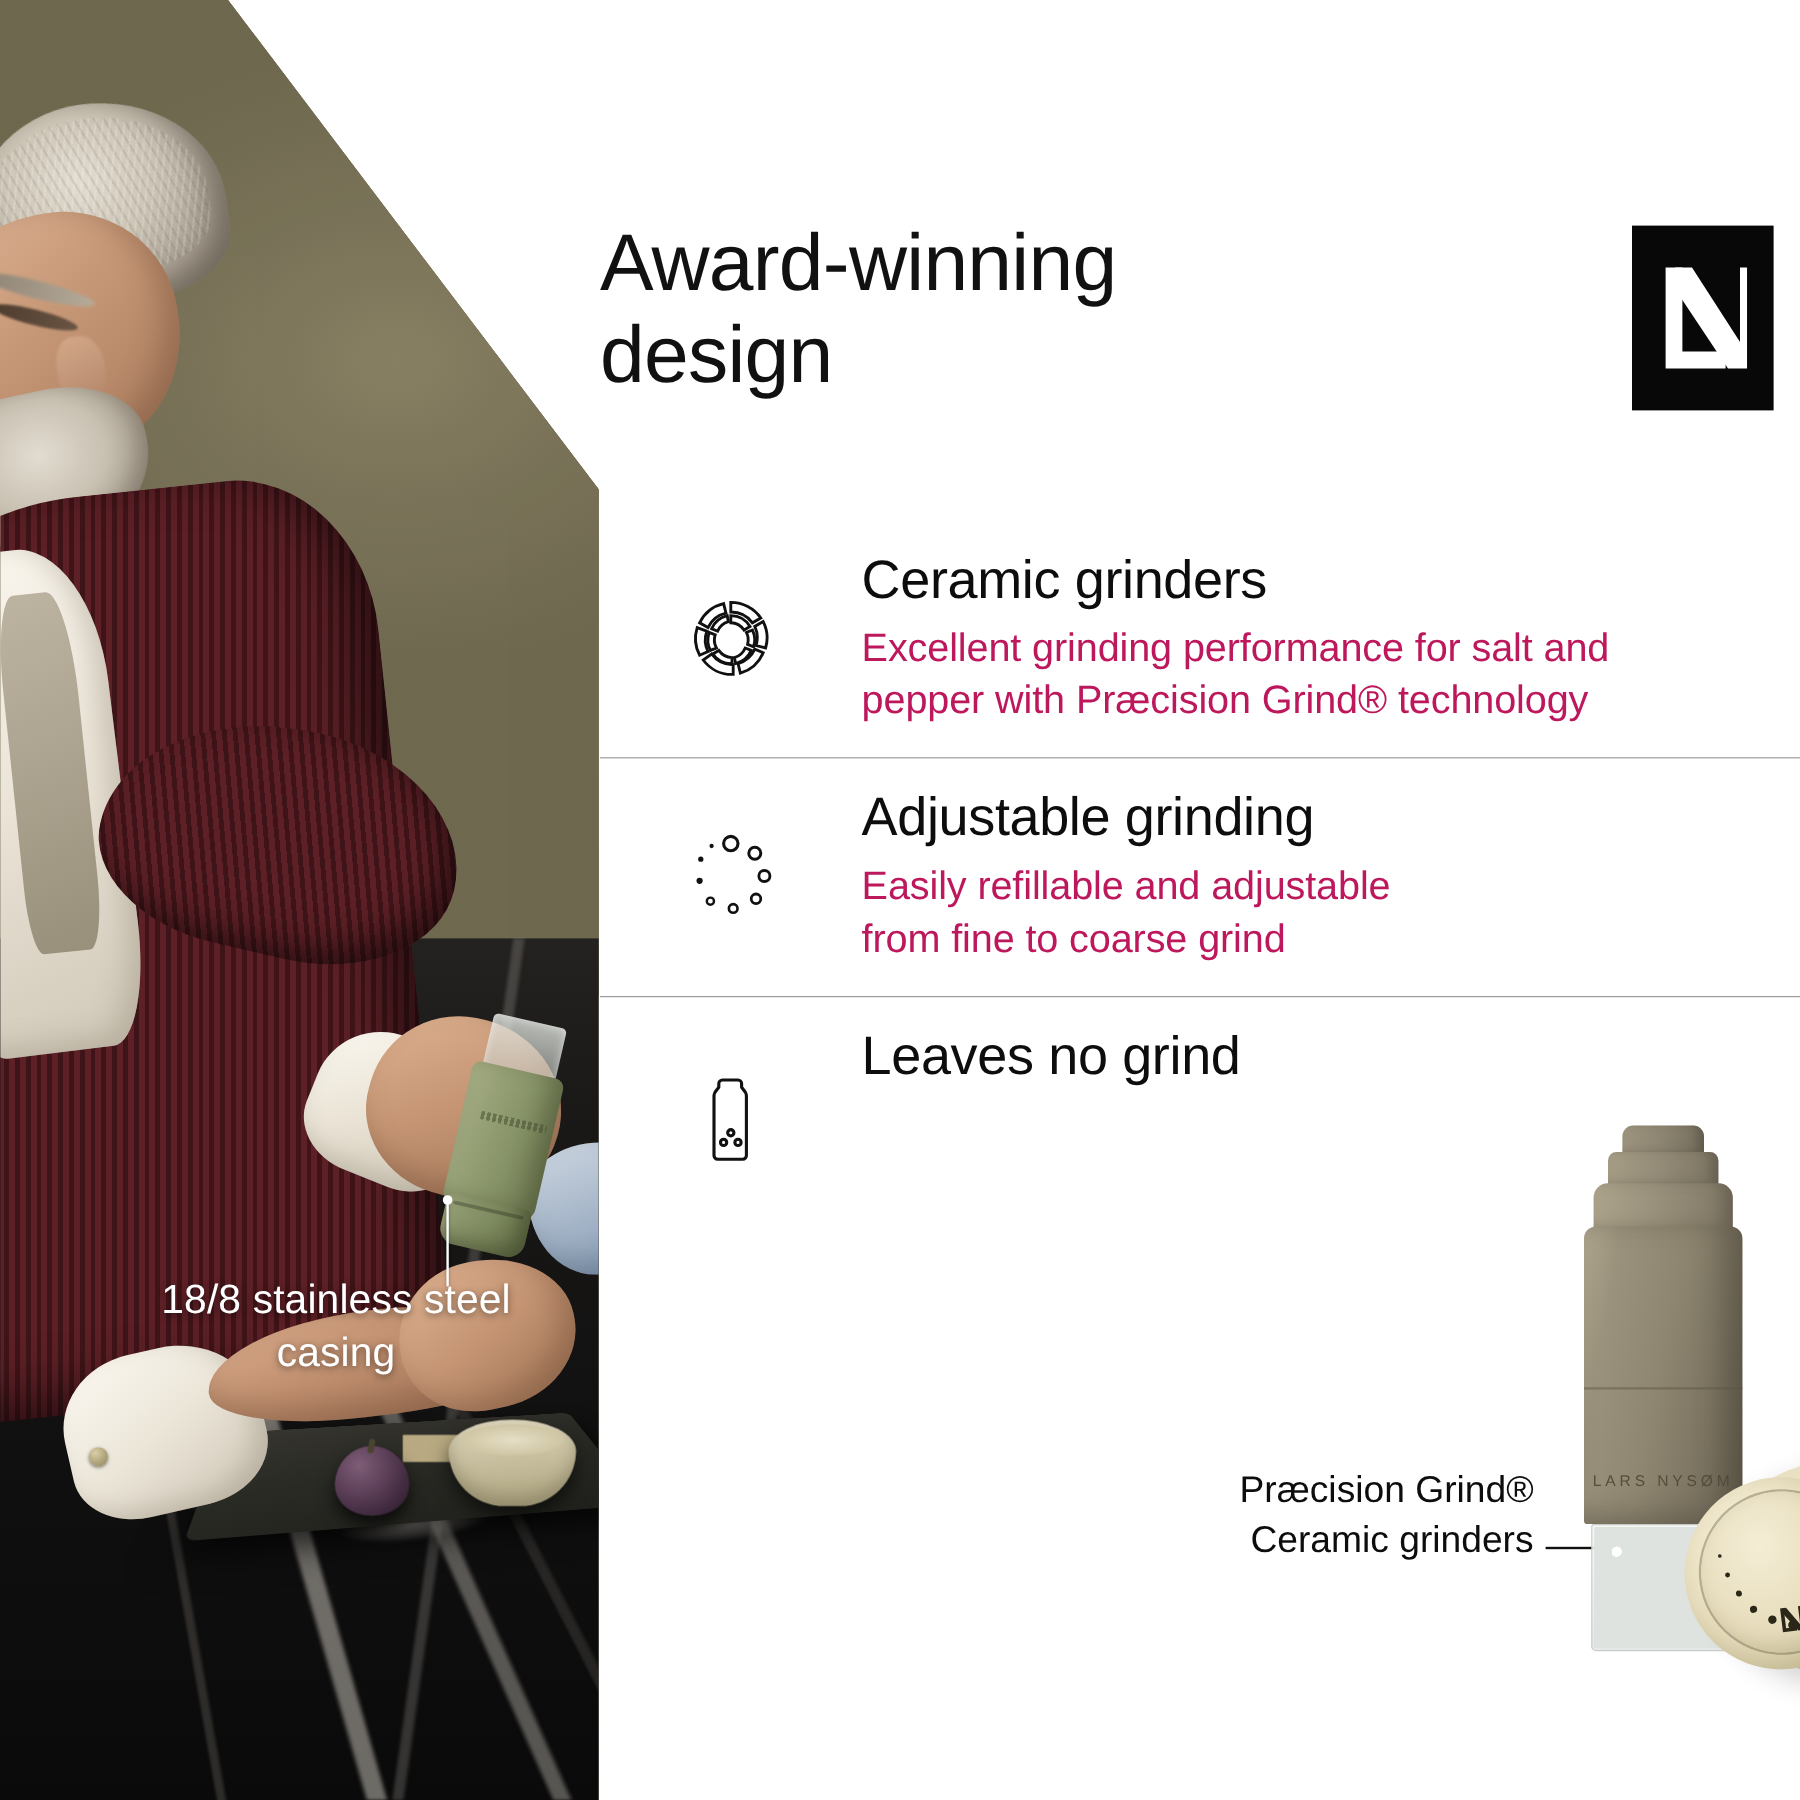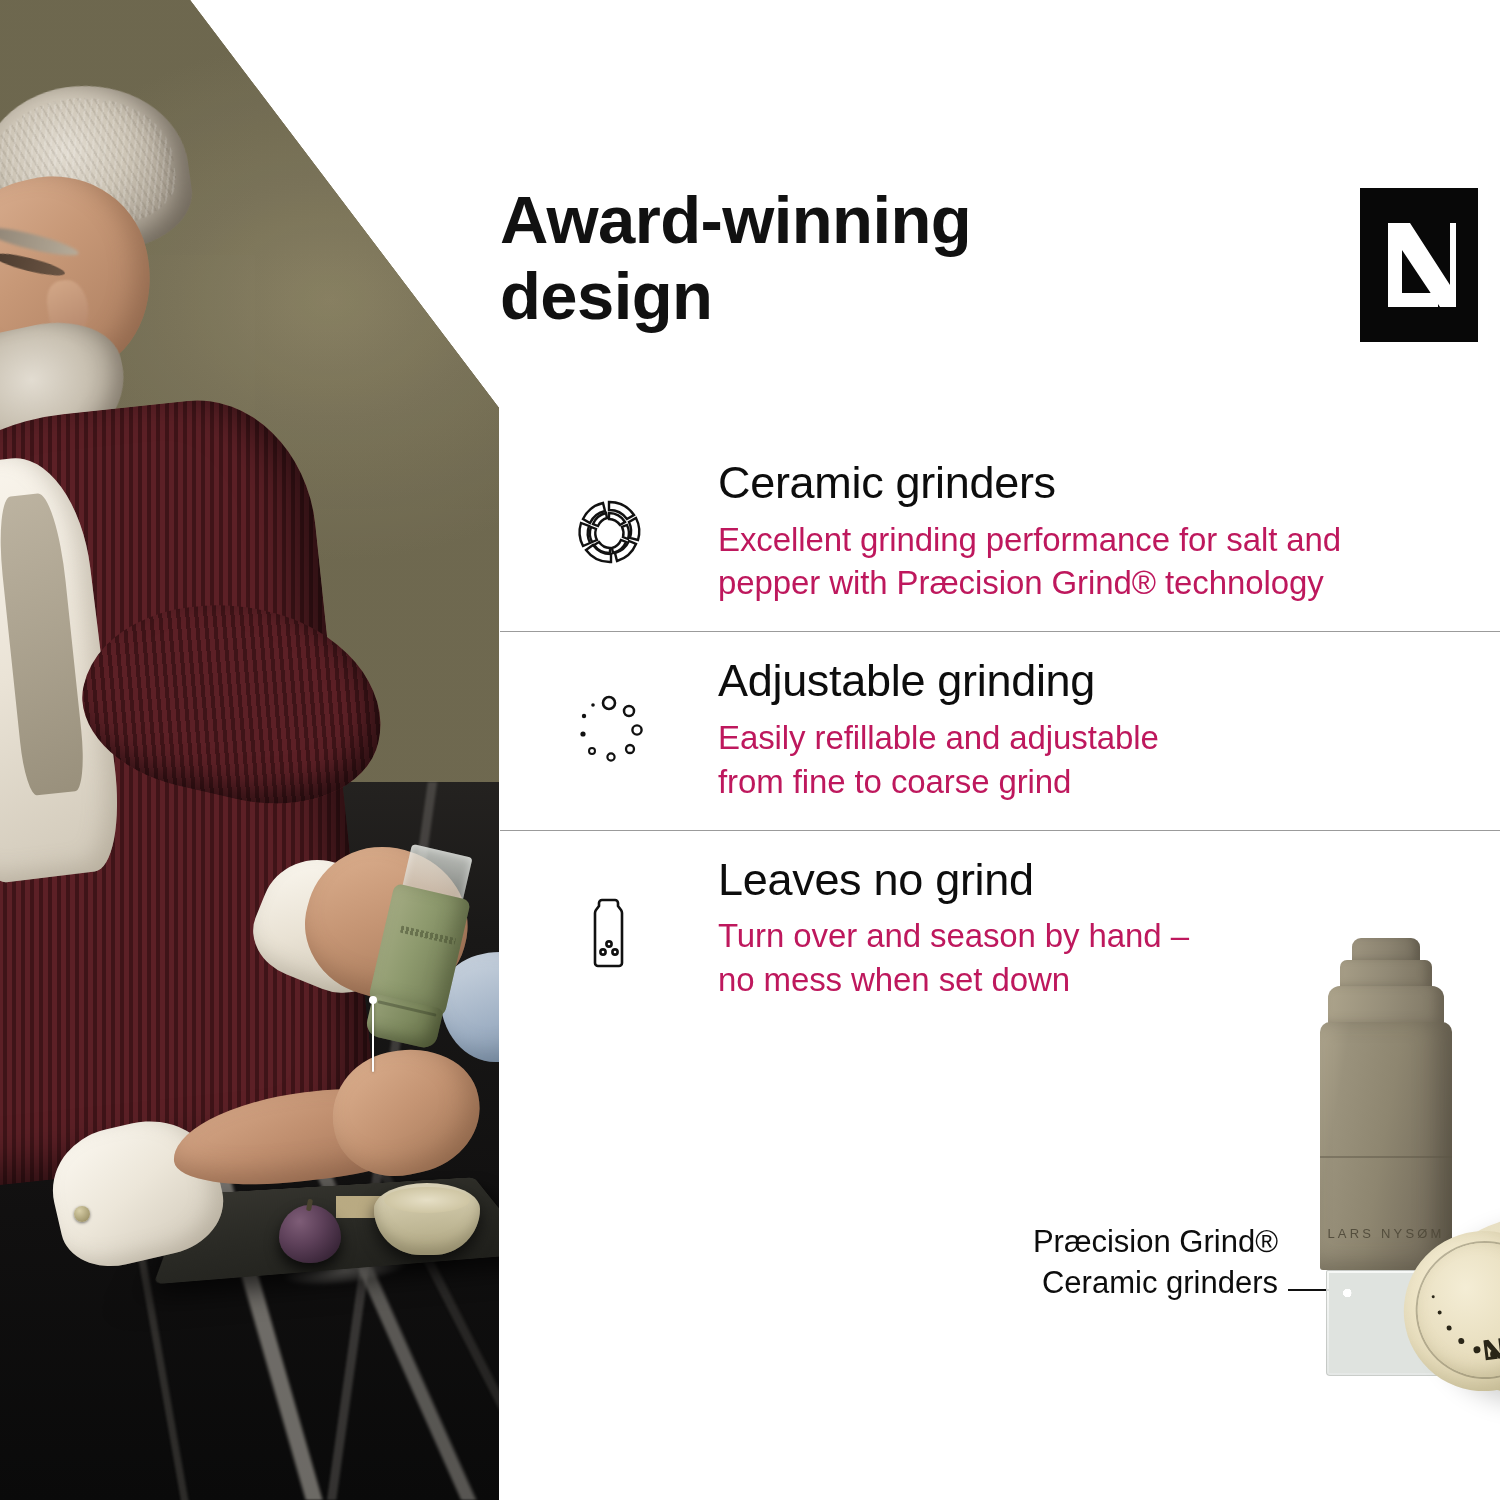--- a/index.html
+++ b/index.html
@@ -288,21 +288,21 @@
     color:#ffffff;
     font-size:34px; line-height:1.28; font-weight:400; letter-spacing:.1px;
     text-shadow:0 2px 6px rgba(0,0,0,.5);
   }
 
   
   .content{ position:absolute; left:500px; top:0; width:1000px; height:1500px; }
 
   .page-title{
     position:absolute; left:0; top:182px; width:640px;
-    font-size:67px; line-height:1.14; font-weight:700;
+    font-size:67px; line-height:1.14; font-weight:400;
     color:#111111; letter-spacing:-.6px; white-space:pre-line;
   }
 
   .brand-logo{
     position:absolute; left:860px; top:188px; width:118px; height:154px;
     background:#080808;
     display:flex; align-items:center; justify-content:center;
   }
 
   .feature-list{ position:absolute; left:0; top:434px; width:1000px; }
@@ -500,20 +500,22 @@
 
     <div class="grinder-green">
       <div class="gg-clear"></div>
       <div class="gg-body">
         <div class="gg-brand"></div>
       </div>
       <div class="gg-cap"></div>
     </div>
 
     <div class="callout-line-photo"></div>
+    <div class="photo-label">18/8 stainless
+steel casing</div>
   </div>
 </div>
 
 <div class="content">
 
   <h1 class="page-title">Award-winning
 design</h1>
 
   <div class="brand-logo">
     <svg width="74" height="92" viewBox="0 0 74 92" aria-hidden="true">
@@ -578,22 +580,20 @@
         <svg width="72" height="80" viewBox="0 0 72 80" fill="none" stroke="#111" stroke-width="2.6">
           <path d="M30 7 h12 a3 3 0 0 1 3 3 v3 l3 4 a6 6 0 0 1 1 3 v50 a3 3 0 0 1 -3 3 h-21
                    a3 3 0 0 1 -3 -3 v-50 a6 6 0 0 1 1 -3 l3 -4 v-3 a3 3 0 0 1 3 -3 z" stroke-linejoin="round"></path>
           <circle cx="36" cy="51" r="2.6"></circle>
           <circle cx="30" cy="59" r="2.6"></circle>
           <circle cx="42" cy="59" r="2.6"></circle>
         </svg>
       </div>
       <div class="ftext">
         <div class="f-title">Leaves no grind</div>
-        <div class="f-desc">Turn over and season by hand –
-no mess when set down</div>
       </div>
     </div>
   </div>
 
 
   <div class="prod-callout">Præcision Grind®
 Ceramic grinders</div>
   <div class="prod-callout-line"></div>
 
   <div class="product">

